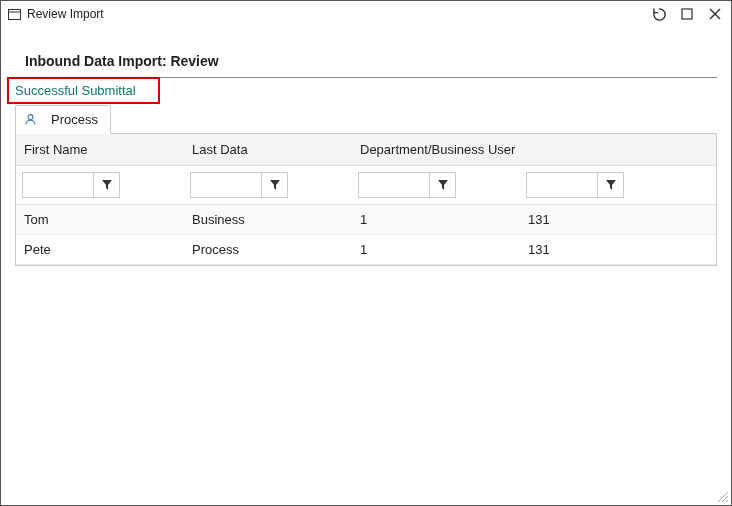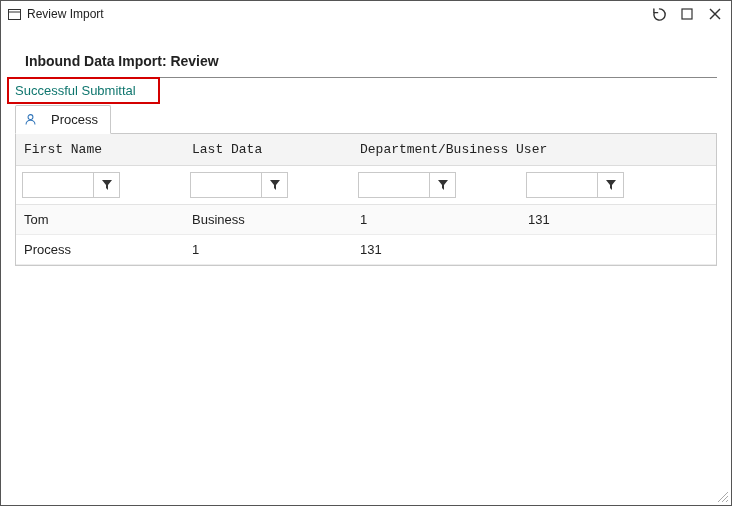--- a/index.html
+++ b/index.html
@@ -92,21 +92,20 @@
     border: 1px solid #c9c9c9;
     border-top: 1px solid #c9c9c9;
     width: 100%;
     position: relative;
     z-index: 1;
   }
   .grid-header {
     display: flex;
     background: #f4f4f4;
     border-bottom: 1px solid #dcdcdc;
-    font-family: Liberation Mono, monospace;
   }
   .col {
     padding: 8px 8px;
     font-size: 13px;
   }
   .c1 { width: 168px; }
   .c2 { width: 168px; }
   .c3 { width: 168px; }
   .c4 { flex: 1 1 auto; }
   .grid-filter {
@@ -241,20 +240,21 @@
     </div>
 
     <div class="grid-body">
       <div class="grid-row">
         <div class="col c1">Tom</div>
         <div class="col c2">Business</div>
         <div class="col c3">1</div>
         <div class="col c4">131</div>
       </div>
       <div class="grid-row">
+        <div class="col c1">Pete</div>
         <div class="col c2">Process</div>
         <div class="col c3">1</div>
         <div class="col c4">131</div>
       </div>
     </div>
   </div>
 
 </div>
 
 <div class="resize-grip">

